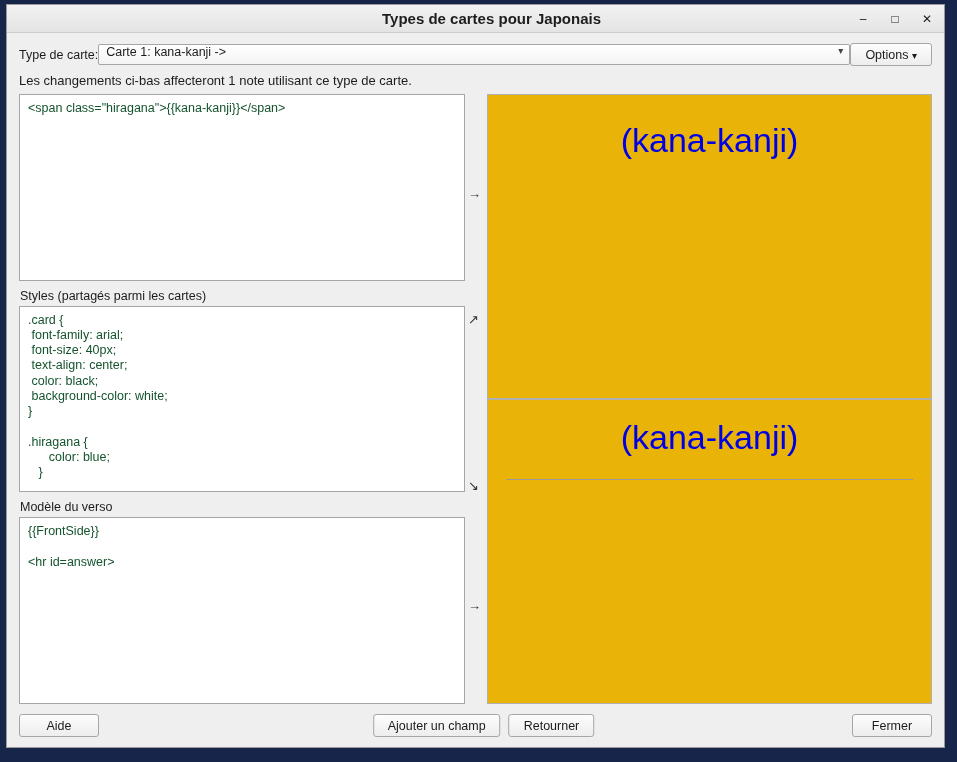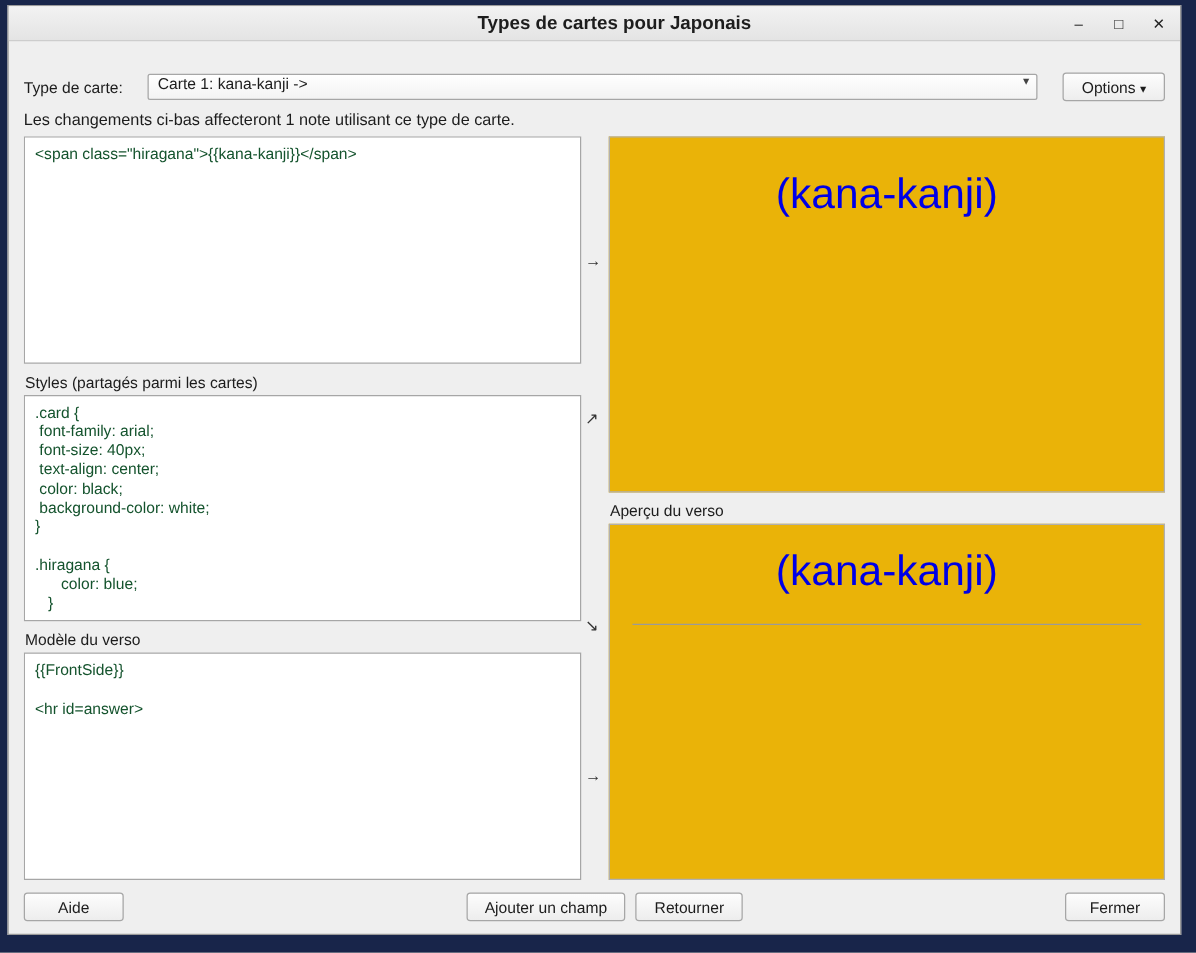--- a/index.html
+++ b/index.html
@@ -39,21 +39,21 @@
     text-align:center; font-size:12px; color:#222;
     cursor:default;
   }
 
   
   .content {
     flex:1; display:flex; flex-direction:column;
     padding:10px 12px 10px 12px; overflow:hidden;
   }
 
-  .header-row { flex:none; display:flex; align-items:center; gap:20px;margin-top:15px; }
+  .header-row { flex:none; display:flex; align-items:center; gap:0; }
   .field-caption { font-size:12.5px; color:#1c1c1c; white-space:nowrap; }
 
   .combo {
     flex:1; height:21px;
     background:linear-gradient(#ffffff,#f3f3f3);
     border:1px solid #a6a6a6; border-radius:2px;
     display:flex; align-items:flex-start;
     padding:0 4px 0 7px; font-size:12.5px; color:#1c1c1c;
     cursor:default;
   }
@@ -187,21 +187,20 @@
           <span class="flow-arrow a2">↗</span>
           <span class="flow-arrow a3">↘</span>
           <span class="flow-arrow a4">→</span>
         </div>
 
         <div class="right-col">
           <div class="preview front">
             <span class="preview-text" id="front-prev-text" style="color: rgb(0, 0, 230);">(kana-kanji)</span>
           </div>
 
-          <div class="pane-label mt">Aperçu du verso</div>
           <div class="preview back">
             <span class="preview-text" id="back-prev-text" style="color: rgb(0, 0, 230);">(kana-kanji)</span>
             <hr class="answer-divider">
           </div>
         </div>
 
       </div>
 
       <div class="footer">
         <button class="btn">Aide</button>

